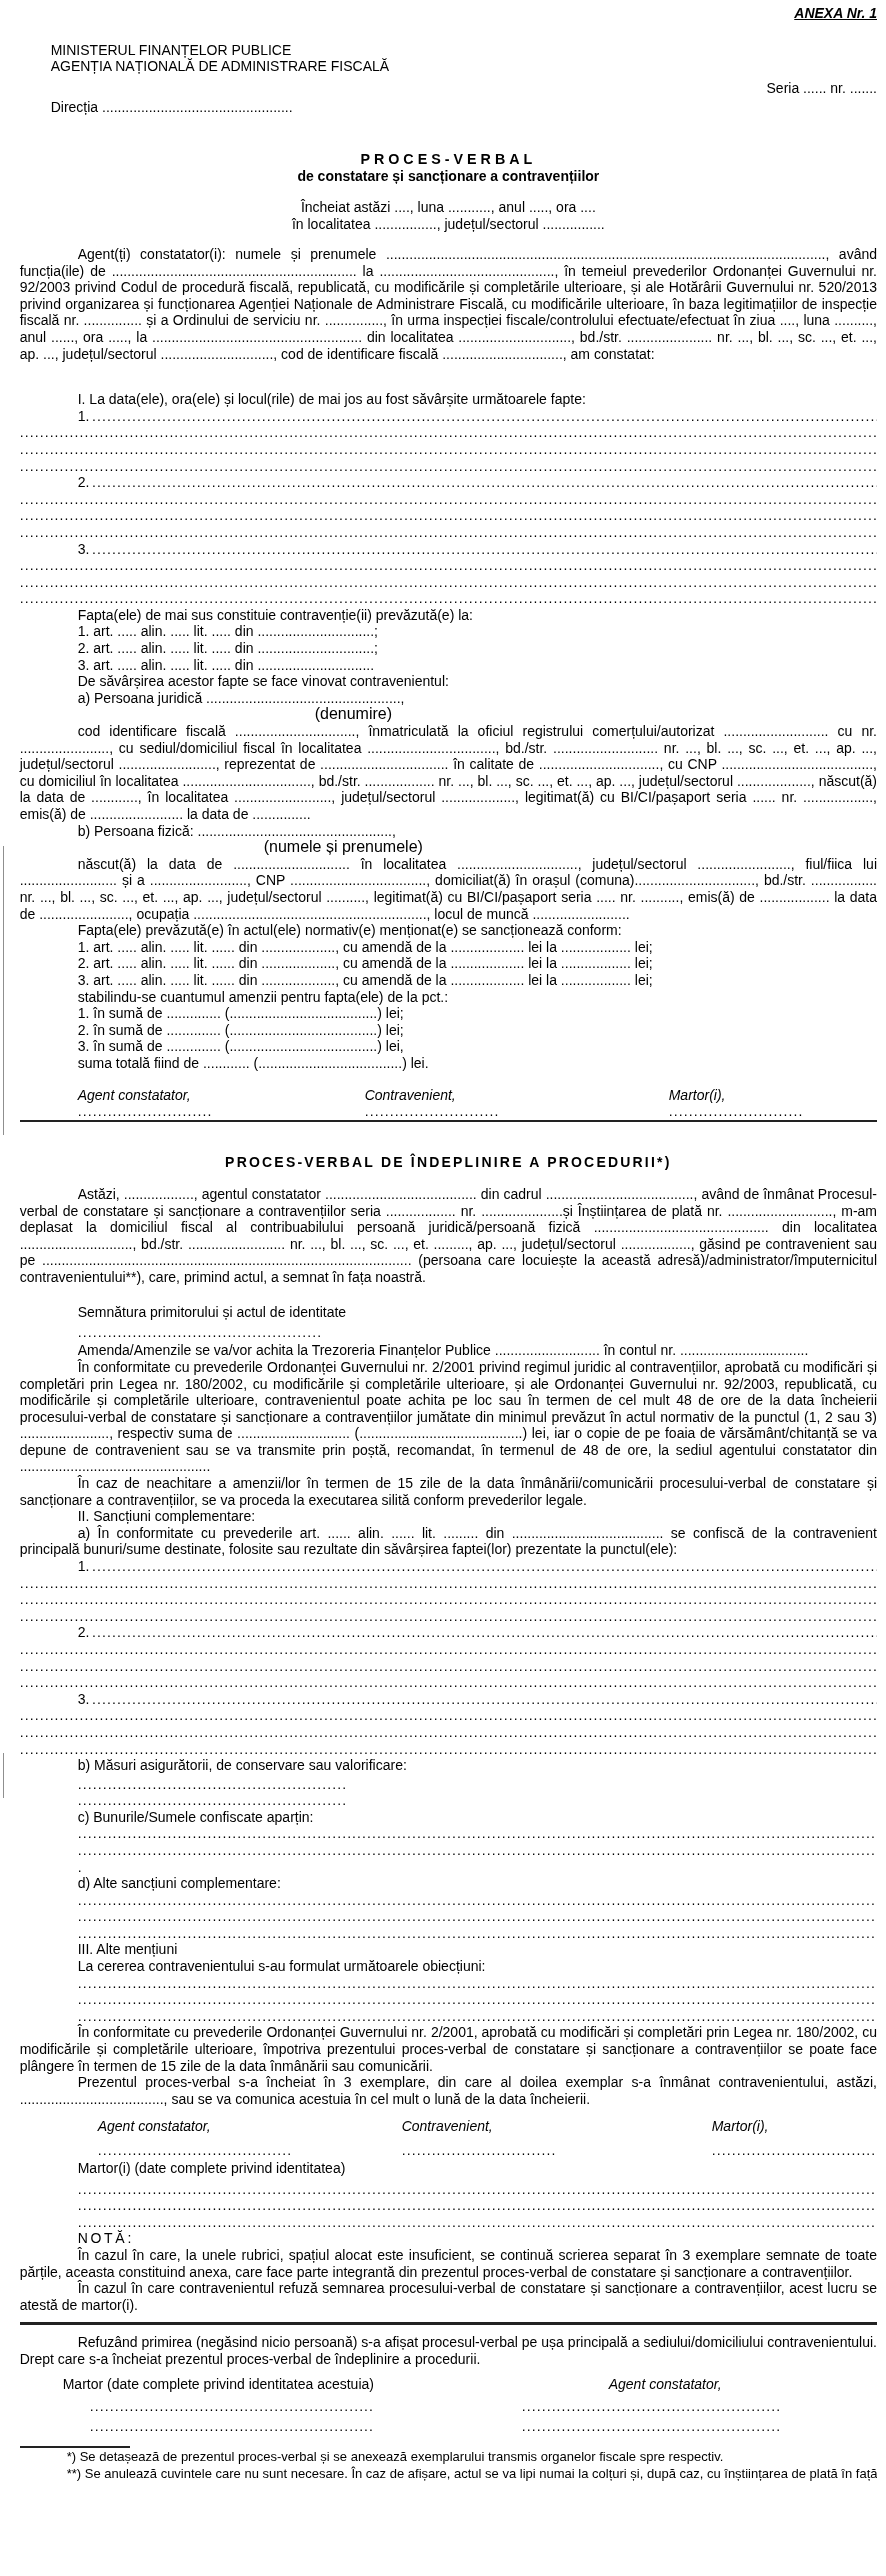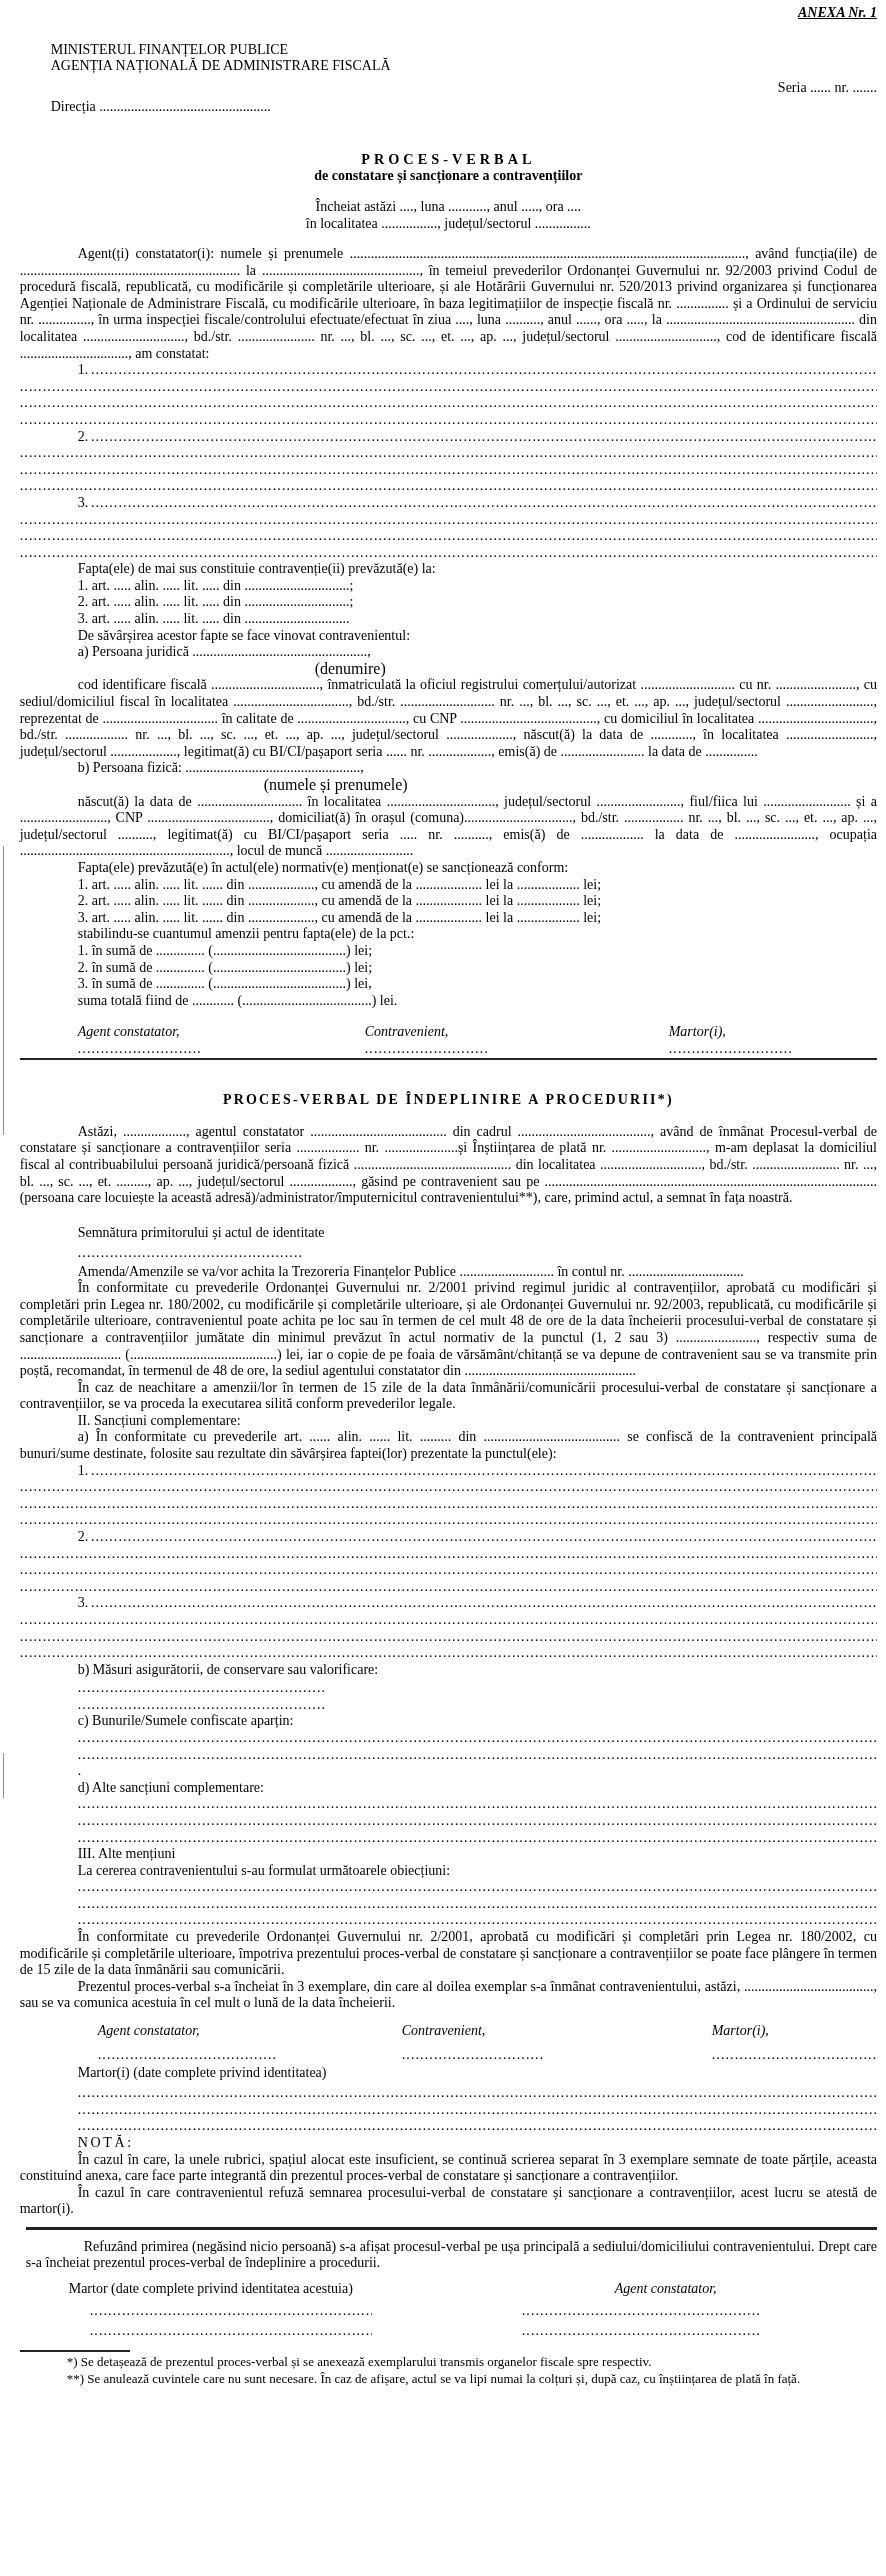--- a/index.html
+++ b/index.html
@@ -1,20 +1,20 @@
 <!DOCTYPE html>
 <html style="font-size:14.3px"><head>
 <meta charset="utf-8">
 <style>
   html,body{margin:0;padding:0;background:#fff;}
   .page{
     width:886px;height:2576px;box-sizing:border-box;
     padding:0 9px 0 19.7px;position:relative;overflow:hidden;
     background:#fff;color:#000;
-    font-family:Liberation Serif, serif;
+    font-family:Liberation Sans, sans-serif;
     font-size:14px;line-height:16.6px;
   }
   p{margin:0;text-align:justify;}
   .r{text-align:right;}
   .c{text-align:center;text-align-last:center;}
   .b{font-weight:bold;}
   .i{font-style:italic;}
   .u{text-decoration:underline;}
   .ind{text-indent:58px;}
   .ml{margin-left:58px;}
@@ -37,21 +37,21 @@
   .sig1 .c2{width:304px;}
   .sig1 .c3{flex:1;}
   .sig2 .c1{margin-left:78px;width:304px;}
   .sig2 .c2{width:310px;}
   .sig2 .c3{flex:1;}
   .bot{display:flex;}
   .bot .left{margin-left:43px;width:501px;}
   .bot .right{margin-left:45px;flex:1;}
   .artifact{position:absolute;left:2.7px;width:1.8px;background:#8f8f8f;}
   .mt2{margin-top:1.8px;}  .mt4{margin-top:3.6px;}  .mt6{margin-top:5.4px;}
-  .mt8{margin-top:7.2px;}  .mt10{margin-top:9px;margin-left:6px;} .mt12{margin-top:10.7px;}
+  .mt8{margin-top:7.2px;}  .mt10{margin-top:9px;} .mt12{margin-top:10.7px;}
   .mt15{margin-top:13.4px;}.mt17{margin-top:15px;} .mt18{margin-top:2px;}
   .mt20{margin-top:18px;}.mt22{margin-top:19.7px;}
   .mt32{margin-top:29px;}.mt36{margin-top:32px;} .mt40{margin-top:36px;}
 </style>
 </head>
 <body>
 
 <div class="page">
 
   <div class="artifact" style="top:846px;height:289px;"></div>
@@ -65,20 +65,21 @@
   <div class="hdr mt2">Direcția .................................................</div>
 
   <div class="c b title1 mt40">PROCES-VERBAL</div>
   <div class="c b">de constatare și sancționare a contravențiilor</div>
 
   <div class="c mt17">Încheiat astăzi ...., luna ..........., anul ....., ora ....</div>
   <div class="c">în localitatea ................, județul/sectorul ................</div>
 
   <p class="ind mt15">Agent(ți) constatator(i): numele și prenumele ................................................................................................................., având funcția(ile) de ............................................................... la ............................................., în temeiul prevederilor Ordonanței Guvernului nr. 92/2003 privind Codul de procedură fiscală, republicată, cu modificările și completările ulterioare, și ale Hotărârii Guvernului nr. 520/2013 privind organizarea și funcționarea Agenției Naționale de Administrare Fiscală, cu modificările ulterioare, în baza legitimațiilor de inspecție fiscală nr. ............... și a Ordinului de serviciu nr. ..............., în urma inspecției fiscale/controlului efectuate/efectuat în ziua ...., luna .........., anul ......, ora ....., la ...................................................... din localitatea ............................., bd./str. ...................... nr. ..., bl. ..., sc. ..., et. ..., ap. ..., județul/sectorul ............................., cod de identificare fiscală ..............................., am constatat:</p>
 
+  <div class="ml mt32">I. La data(ele), ora(ele) și locul(rile) de mai jos au fost săvârșite următoarele fapte:</div>
 
   <div class="itemline">
       <span class="no">1.</span>
       <span class="fill">............................................................................................................................................................................................................................................................................................................................</span>
     </div>
   <div class="dotline">............................................................................................................................................................................................................................................................................................................................</div>
   <div class="dotline">............................................................................................................................................................................................................................................................................................................................</div>
   <div class="dotline">............................................................................................................................................................................................................................................................................................................................</div>
   <div class="itemline">
       <span class="no">2.</span>

